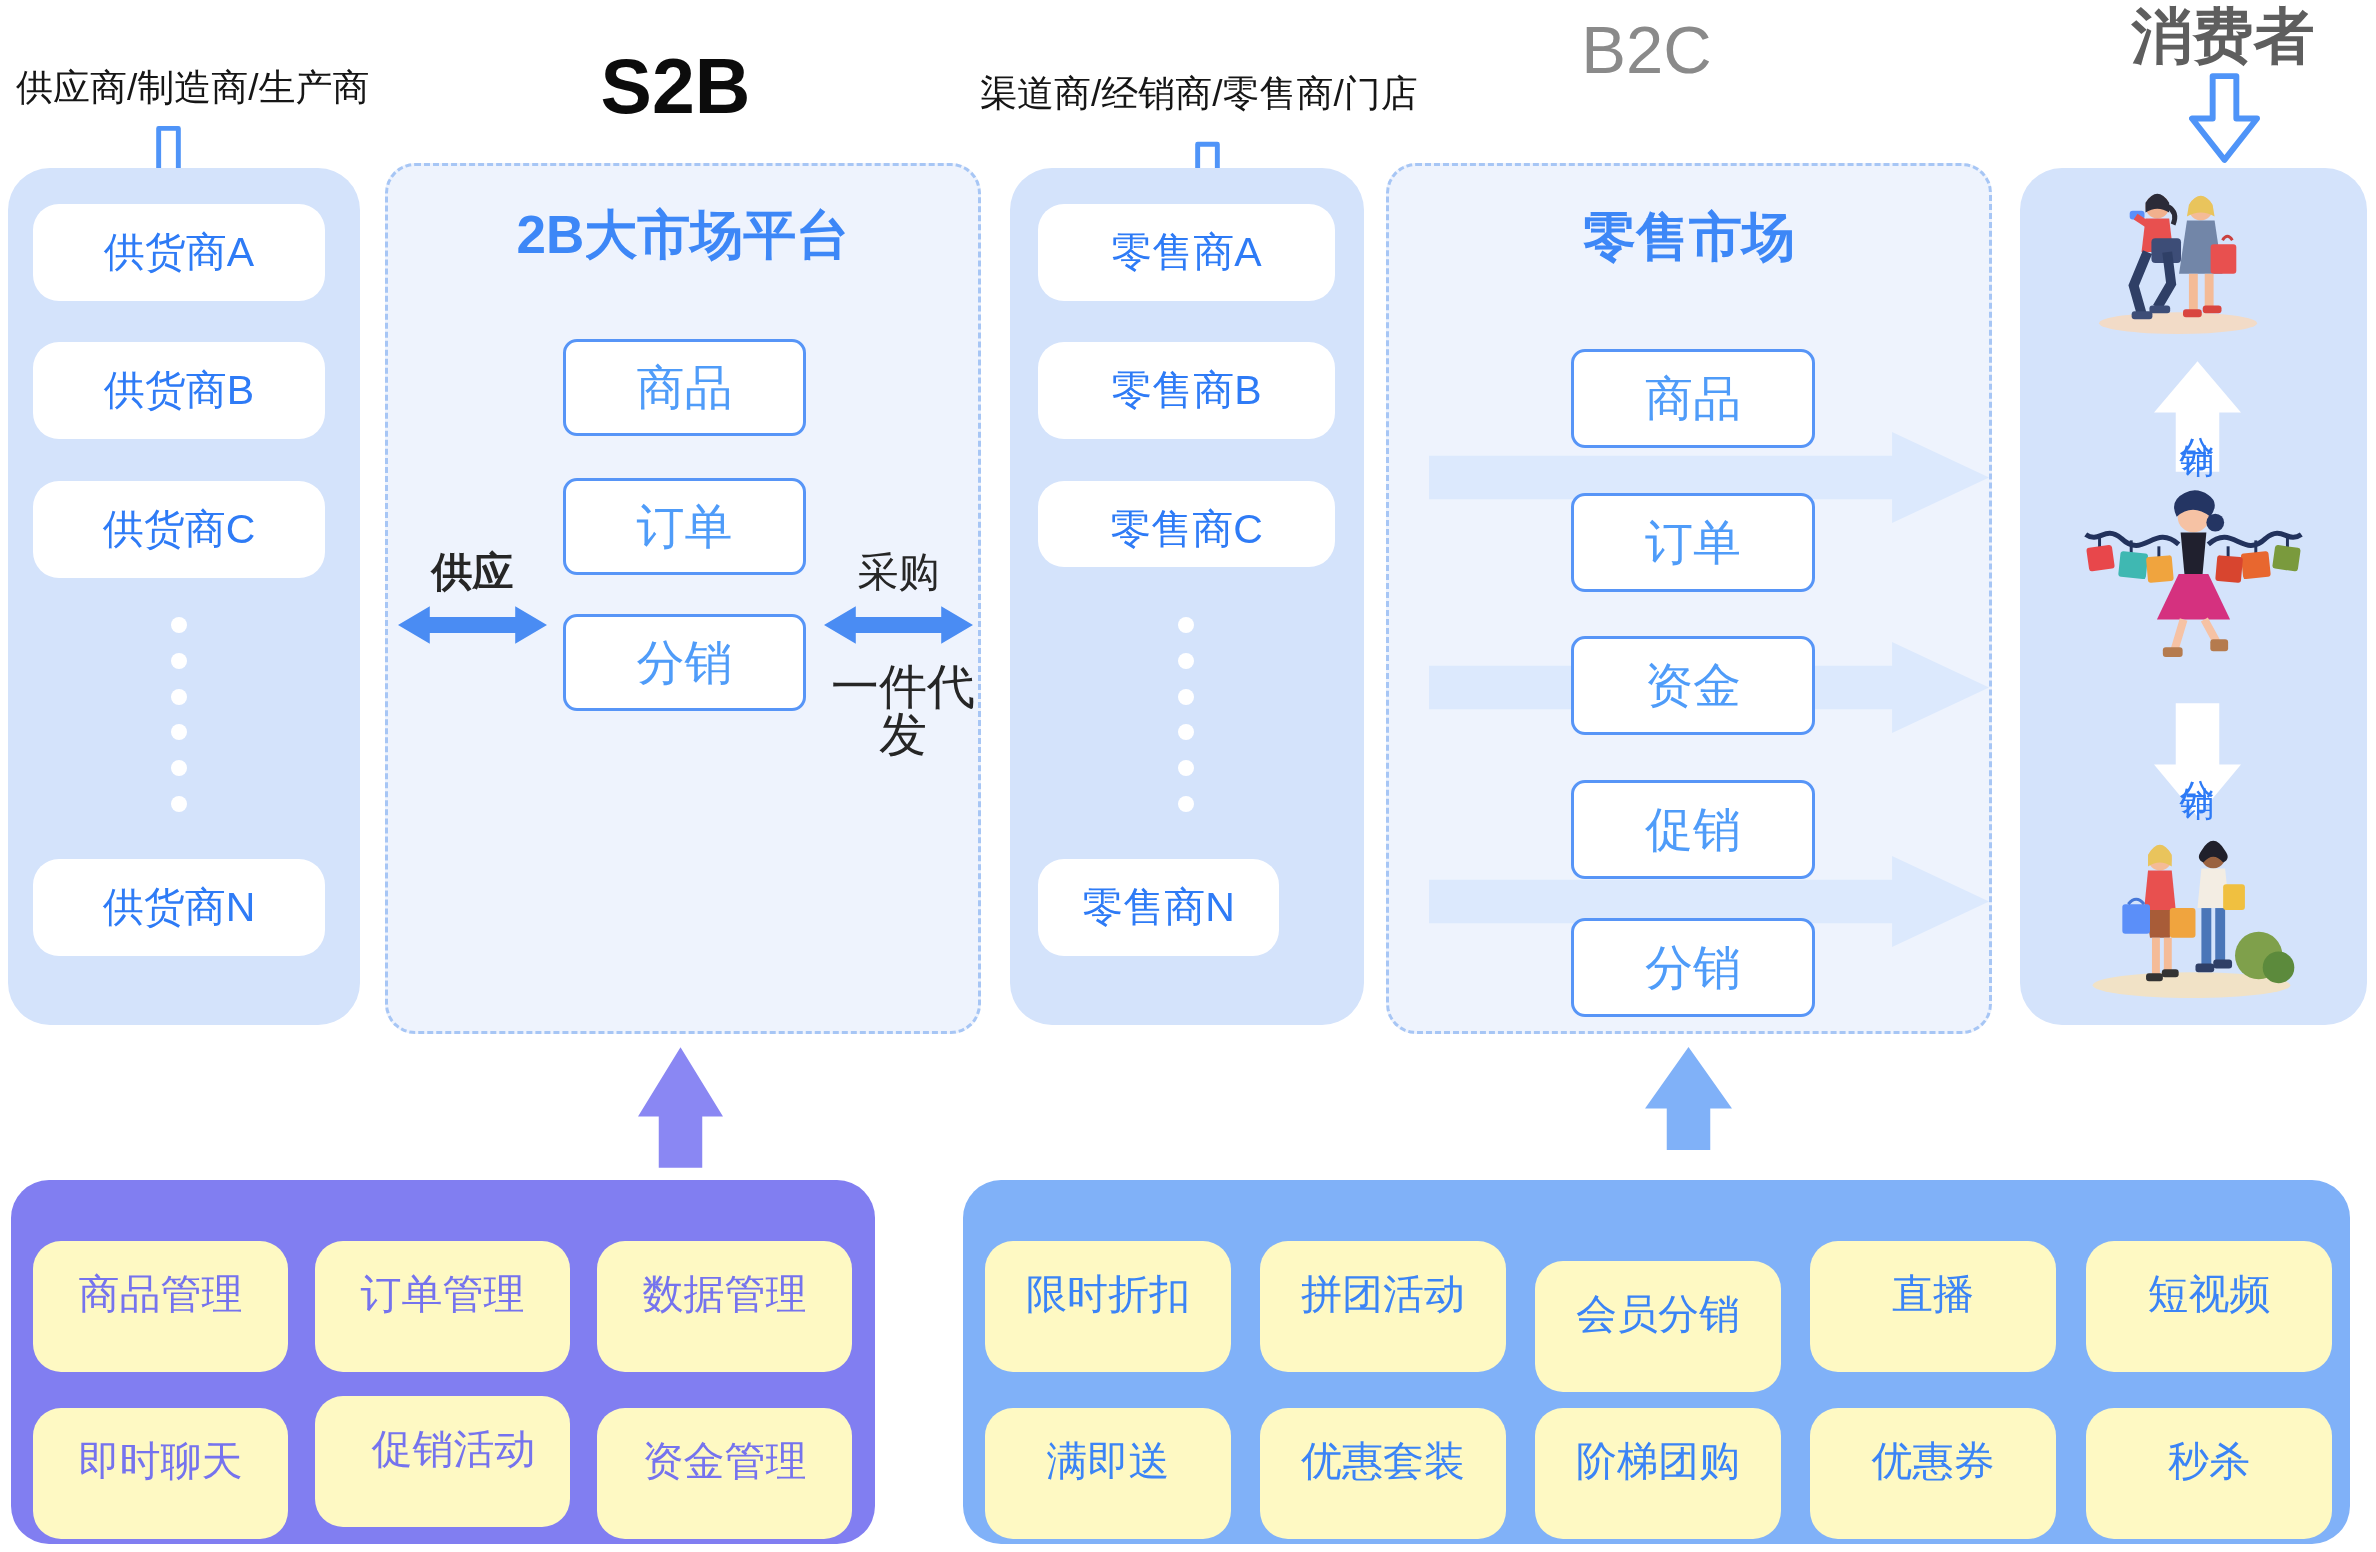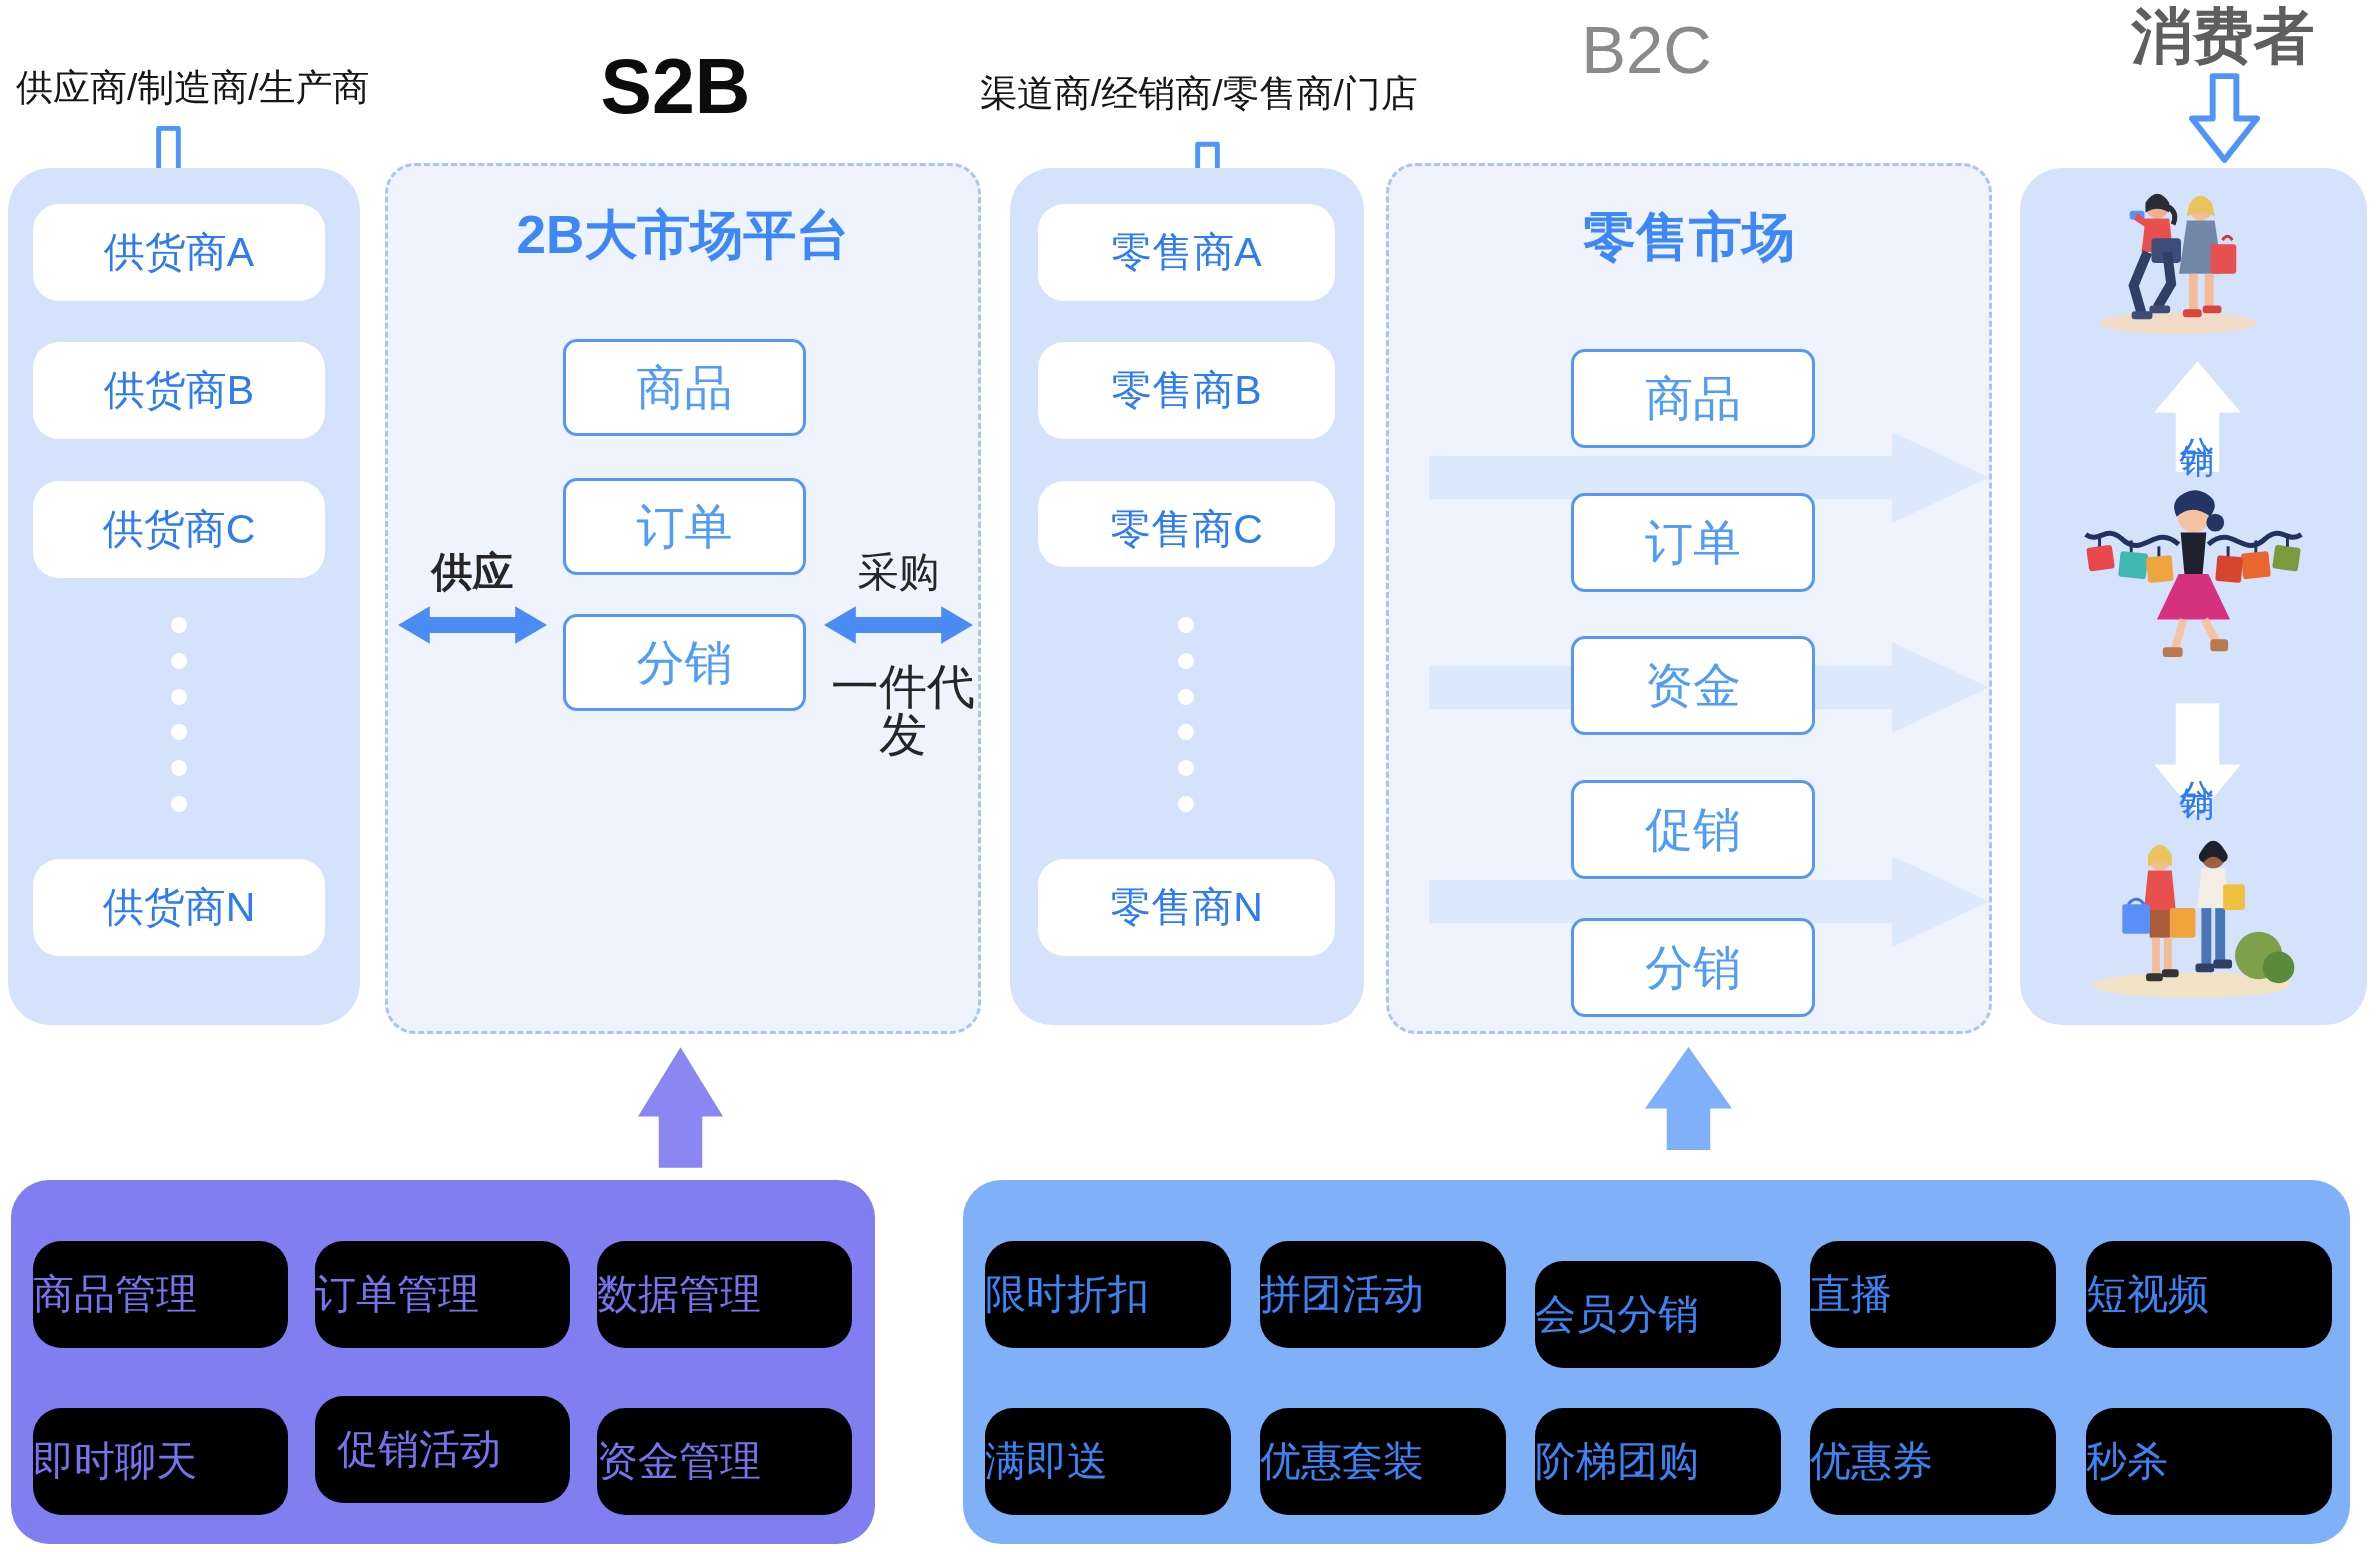--- a/index.html
+++ b/index.html
@@ -20,22 +20,22 @@
   .dashpanel { position:absolute; background:#eef3fd; border:3px dashed #a7c6f5; border-radius:30px; }
   .ptitle { position:absolute; left:0; width:100%; text-align:center; font-size:53px; font-weight:700;
             color:#3d87f7; line-height:1; }
   .module { position:absolute; background:#ffffff; border:3px solid #5795f7; border-radius:14px;
             text-align:center; font-size:48px; color:#4f9cf9; }
   .flowlabel { position:absolute; text-align:center; font-size:41px; color:#262626; line-height:1; }
 
   .botpanel { position:absolute; border-radius:38px; }
   .purple { background:#817ef1; }
   .bluebg { background:#80b1f8; }
-  .botbox { position:absolute; background:#000000; border-radius:28px; height:107px; line-height:107px;
-            font-size:41px; }
+  .botbox { position:absolute; background:#fef9c3; border-radius:28px; height:131px; line-height:107px;
+            text-align:center; font-size:41px; }
   .purple .botbox { color:#7573ee; }
   .bluebg .botbox { color:#3b84f6; }
 
   .whitearrow { position:absolute; }
   .vlabel { position:absolute; left:50%; top:50%; transform:translate(-50%,-50%);
             writing-mode:vertical-rl; text-orientation:upright; font-size:35px; color:#2e7bf6;
             letter-spacing:8px; line-height:1; }
   svg { display:block; }
 </style>
 </head>
@@ -108,21 +108,21 @@
     <div class="colbox" style="left:28px; top:174px; width:297px; height:97px; line-height:97px;">零售商B</div>
     <div class="colbox" style="left:28px; top:313px; width:297px; height:86px; line-height:97px;">零售商C</div>
     <div>
       <div class="dot" style="left:168px; top:449px;"></div>
       <div class="dot" style="left:168px; top:485px;"></div>
       <div class="dot" style="left:168px; top:521px;"></div>
       <div class="dot" style="left:168px; top:556px;"></div>
       <div class="dot" style="left:168px; top:592px;"></div>
       <div class="dot" style="left:168px; top:628px;"></div>
     </div>
-    <div class="colbox" style="left:28px; top:691px; width:297px; height:97px; line-height:97px;">零售商N</div>
+    <div class="colbox" style="left:28px; top:691px; width:241px; height:97px; line-height:97px;">零售商N</div>
   </div>
 
   <div class="dashpanel" style="left:1386px; top:163px; width:606px; height:871px;">
     <div class="ptitle" style="top:44px;">零售市场</div>
 
     <div style="position:absolute; left:40px; top:264px;">
       <svg width="564" height="95" viewBox="0 0 570 96">
         <polygon points="0,26 468,26 468,2 566,48 468,94 468,70 0,70" fill="#dce9fd"></polygon>
       </svg>
     </div>

